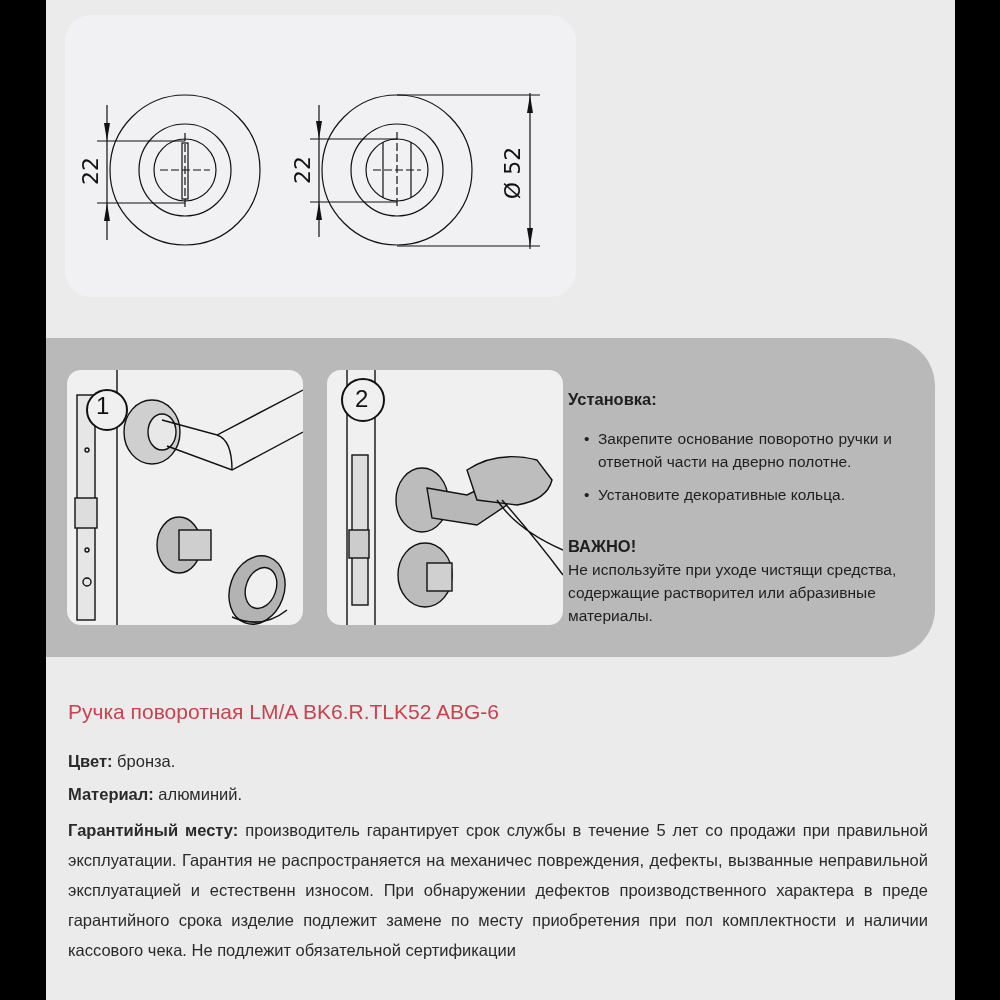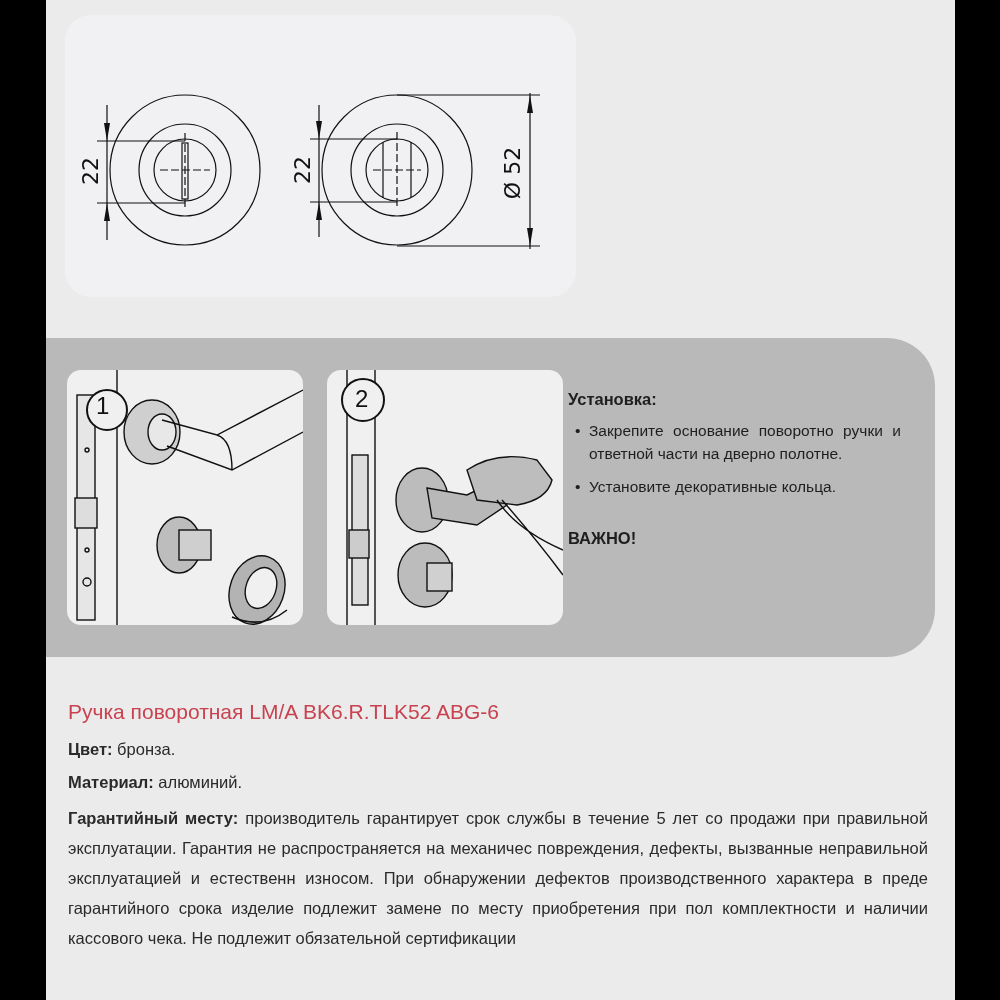--- a/index.html
+++ b/index.html
@@ -29,32 +29,32 @@
     background: #f0f0f0; border-radius: 14px; overflow: hidden;
   }
   .step-panel svg { position: absolute; left: 0; top: 0; }
   .step1 { left: 21px; }
   .step2 { left: 281px; }
   .install-text {
     position: absolute; left: 522px; top: 30px; width: 340px;
     color: #1e1e1e; font-size: 15.5px; line-height: 23px;
   }
   .install-heading { font-weight: bold; font-size: 16.5px; margin-bottom: 8px; margin-top: 20px; }
-  .bullet-list { list-style: none; margin: 7px; padding: 0; }
+  .bullet-list { list-style: none; margin: 16px; padding: 0; }
   .bullet-list li { position: relative; padding-left: 14px; margin-bottom: 10px; text-align: justify; }
   .bullet-list li::before { content: "•"; position: absolute; left: 0; top: 0; }
   .warn-heading { font-weight: bold; font-size: 16.5px; margin-top: 29px; }
   .warn-text { margin: 0; }
   
   .product {
     position: absolute; left: 22px; top: 697px; width: 860px;
     color: #2a2a2a; font-size: 16.5px;
   }
   .product-title {
-    color: #c8424f; font-size: 21px; font-weight: normal; margin: 0 0 10px 0; line-height: 30px;
+    color: #c8424f; font-size: 21px; font-weight: normal; margin: 0 0 22px 0; line-height: 30px;
   }
   .spec-row { margin: 8px 0 9px 0; line-height: 24px; }
   .spec-label { font-weight: bold; }
   .warranty { line-height: 30px; text-align: justify; margin: 0; }
 </style>
 </head>
 <body>
 
 <div class="page">
 
@@ -147,20 +147,21 @@
       <span style="position:absolute;left:28px;top:15px;font-size:24px;color:#111;">2</span>
     </div>
 
     <div class="install-text">
       <div class="install-heading">Установка:</div>
       <ul class="bullet-list">
         <li>Закрепите основание поворотно ручки и ответной части на дверно полотне.</li>
         <li>Установите декоративные кольца.</li>
       </ul>
       <div class="warn-heading">ВАЖНО!</div>
+      <p class="warn-text">Не используйте при уходе чистящи средства, содержащие растворител или абразивные материалы.</p>
     </div>
   </div>
 
   <div class="product">
     <h1 class="product-title">Ручка поворотная LM/A BK6.R.TLK52 ABG-6</h1>
     <p class="spec-row">
       <span class="spec-label">Цвет:</span>
       <span>бронза.</span>
     </p>
     <p class="spec-row">

